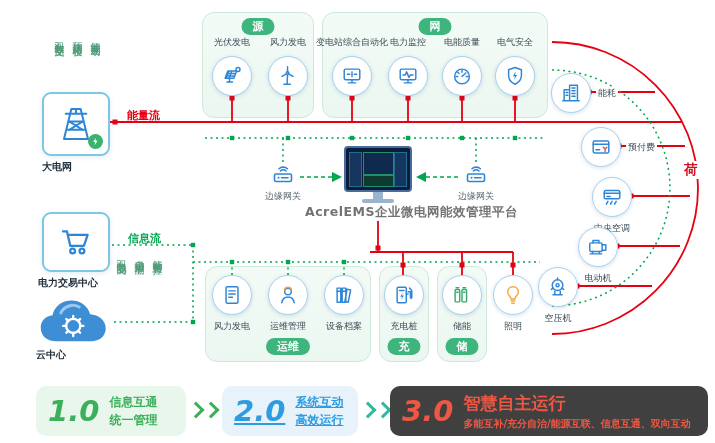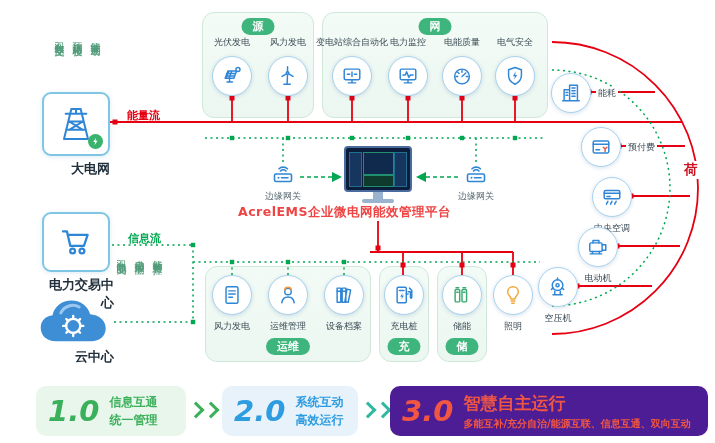--- a/index.html
+++ b/index.html
@@ -25,21 +25,21 @@
   .bot .nlabel{margin-top:5px;}
   .ncircle{width:38px;height:38px;border-radius:50%;background:#fff;border:1px solid #a9d2ee;
            box-shadow:0 1px 4px rgba(30,90,150,.18);display:flex;align-items:center;justify-content:center;}
   .side{flex-direction:row;width:auto;}
   .side .nlabel{margin-left:5px;background:#fff;padding:0 2px;}
   .ic svg{stroke:#2f86d6;fill:none;stroke-width:1.6;stroke-linecap:round;stroke-linejoin:round;display:block;}
 
   
   .lbox{position:absolute;width:68px;background:#fff;border:2px solid #7fc6e4;border-radius:9px;
         display:flex;align-items:center;justify-content:center;z-index:3;box-shadow:0 1px 5px rgba(30,120,180,.15);box-sizing:border-box;}
-  .llabel{position:absolute;text-align:right;font-size:13px;color:#21303c;z-index:3;font-weight:bold;}
+  .llabel{position:absolute;text-align:left;font-size:10px;color:#21303c;z-index:3;font-weight:bold;}
   .badge{position:absolute;right:5px;bottom:5px;width:15px;height:15px;border-radius:50%;background:#39b36e;
          display:flex;align-items:center;justify-content:center;}
   .cloudwrap{position:absolute;z-index:3;}
 
   
   .vcol{position:absolute;display:flex;gap:4px;z-index:3;}
   .vcol span{writing-mode:vertical-rl;text-orientation:upright;font-size:10px;color:#4f9b79;letter-spacing:1px;}
 
   .flow-label{position:absolute;font-weight:bold;font-size:11px;z-index:3;white-space:nowrap;}
   .fl-energy{color:#e60012;}
@@ -48,34 +48,34 @@
   
   .monitor{position:absolute;left:344px;top:146px;width:68px;z-index:3;}
   .screen{height:46px;background:#0b1d3a;border:2px solid #4a6b9d;border-radius:4px;box-sizing:border-box;position:relative;overflow:hidden;}
   .screen div{position:absolute;}
   .sp1{left:3px;top:4px;width:11px;height:33px;background:#16355f;border:1px solid #1f6f8f;}
   .sp2{left:17px;top:4px;width:29px;height:21px;background:#102a4e;border:1px solid #1f8f6f;}
   .sp3{left:17px;top:27px;width:29px;height:10px;background:#0f3b2e;border:1px solid #1f8f6f;}
   .sp4{right:3px;top:4px;width:11px;height:33px;background:#16355f;border:1px solid #1f6f8f;}
   .stand{width:10px;height:7px;background:#9ab4cf;margin:0 auto;}
   .base{width:32px;height:4px;background:#9ab4cf;border-radius:2px;margin:0 auto;}
-  .plabel{position:absolute;left:238px;top:204px;width:280px;text-align:left;font-size:12.5px;font-weight:bold;
-          color:#ef4444;letter-spacing:.5px;z-index:3;}
+  .plabel{position:absolute;left:238px;top:204px;width:280px;text-align:right;font-size:12.5px;font-weight:bold;
+          color:#737373;letter-spacing:.5px;z-index:3;}
   .gw{top:164px;width:60px;}
   .gw .nlabel{margin-top:2px;color:#5a6a74;}
   .load-tag{position:absolute;left:682px;top:161px;font-size:13.5px;font-weight:bold;color:#cf1322;background:#fff;padding:0 2px;z-index:3;}
 
   
   .lg{position:absolute;top:386px;height:50px;border-radius:10px;display:flex;align-items:center;padding:0 12px;
       box-sizing:border-box;z-index:3;}
   .lg .ver{font-size:29px;font-weight:bold;font-style:italic;margin-right:10px;}
   .lg .lines{font-size:12px;font-weight:bold;line-height:1.5;}
   .lg1{left:36px;width:150px;background:#e8f6ec;}   .lg1 .ver,.lg1 .lines{color:#3bb05a;}
-  .lg2{left:222px;width:136px;background:#e8f2fb;}  .lg2 .ver,.lg2 .lines{color:#2d9ce0;}
-  .lg3{left:390px;width:318px;background:#4c1d95;}  .lg3 .ver,.lg3 .lines{color:#f15642;}
+  .lg2{left:222px;width:136px;background:#e8f2fb;}  .lg2 .ver,.lg2 .lines{color:#2d9ce0;text-decoration:underline;}
+  .lg3{left:390px;width:318px;background:#404040;}  .lg3 .ver,.lg3 .lines{color:#f15642;}
   .lg3 .l1{font-size:17px;} .lg3 .l2{font-size:10px;font-weight:600;}
   .chevs{position:absolute;top:404px;display:flex;gap:3px;z-index:3;}
   .chev{display:inline-block;width:9px;height:9px;border-top:3px solid #3bb05a;border-right:3px solid #3bb05a;transform:rotate(45deg);}
   .chevs.teal .chev{border-color:#31b8a0;}
 </style>
 </head>
 <body>
 
 <div class="canvas">
 

